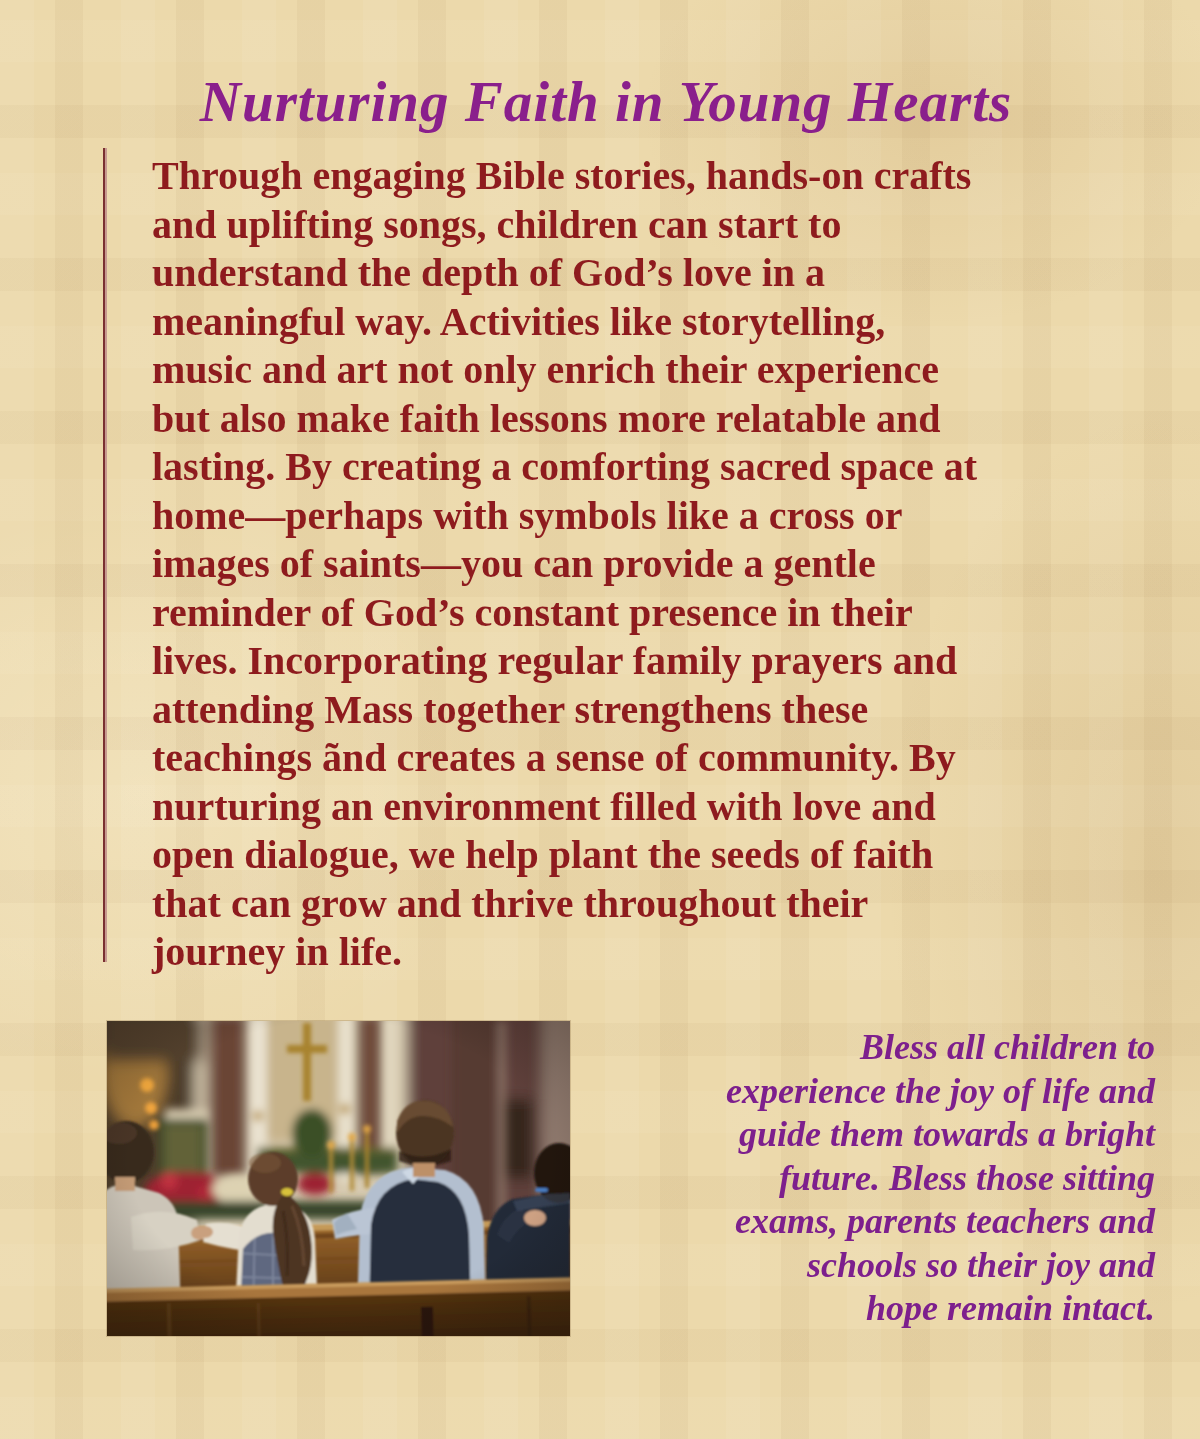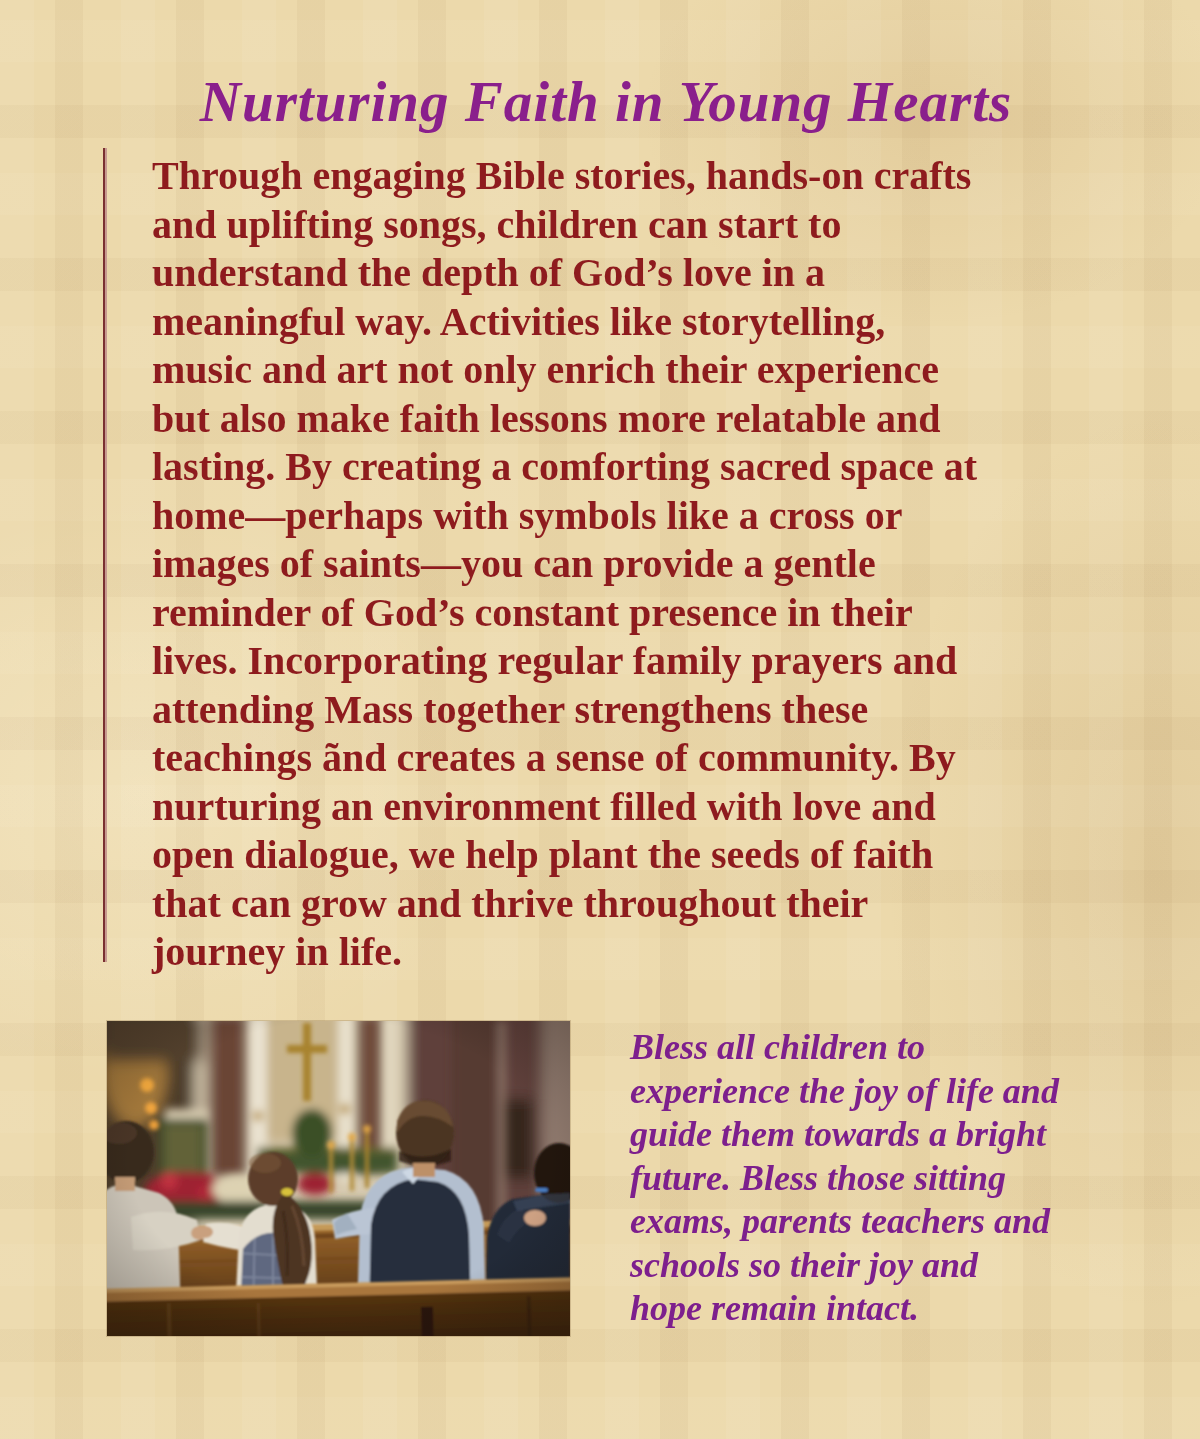--- a/index.html
+++ b/index.html
@@ -51,20 +51,21 @@
     box-shadow:0 0 0 1px rgba(120,90,50,0.25);
     overflow:hidden;
   }
   .photo svg{display:block;width:100%;height:100%;}
   .blessing{
     position:absolute;left:630px;top:1026px;width:525px;
     font-style:italic;font-weight:700;
     font-size:36px;line-height:43.5px;
     color:var(--blessing-color,#7d1f8d);
     white-space:pre-line;
+    text-align:right;
   }
 </style>
 </head>
 <body>
 
 <div class="page">
 
   <h1 class="title">Nurturing Faith in Young Hearts</h1>
 
   <div class="rule"></div>

